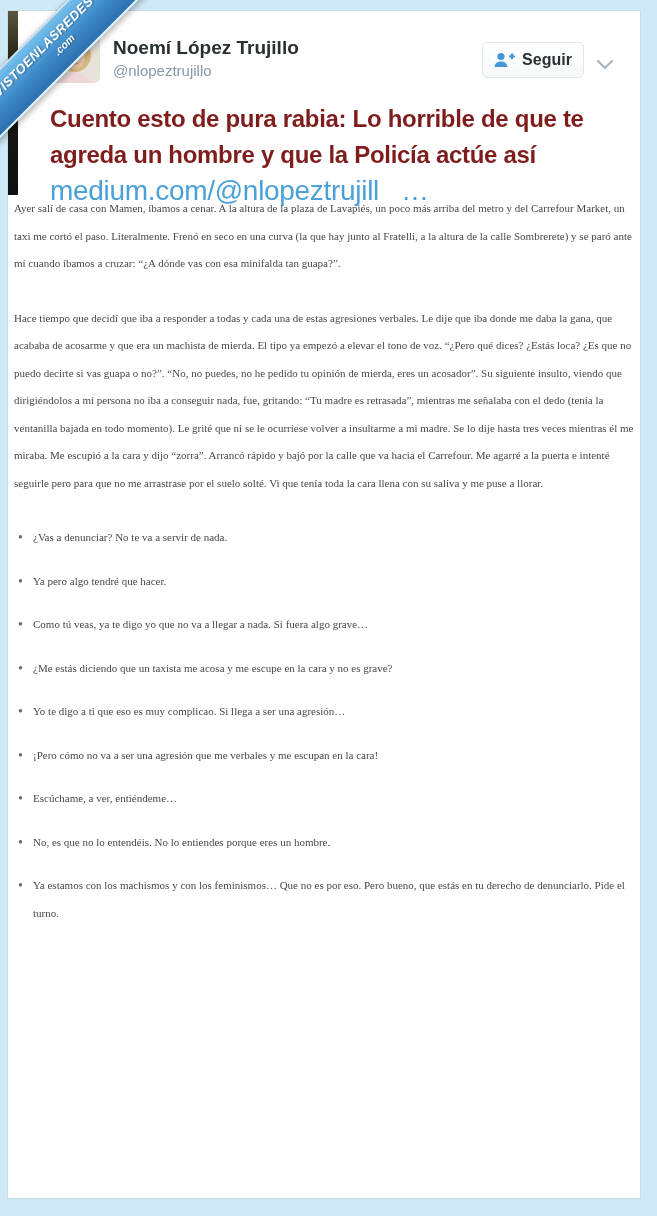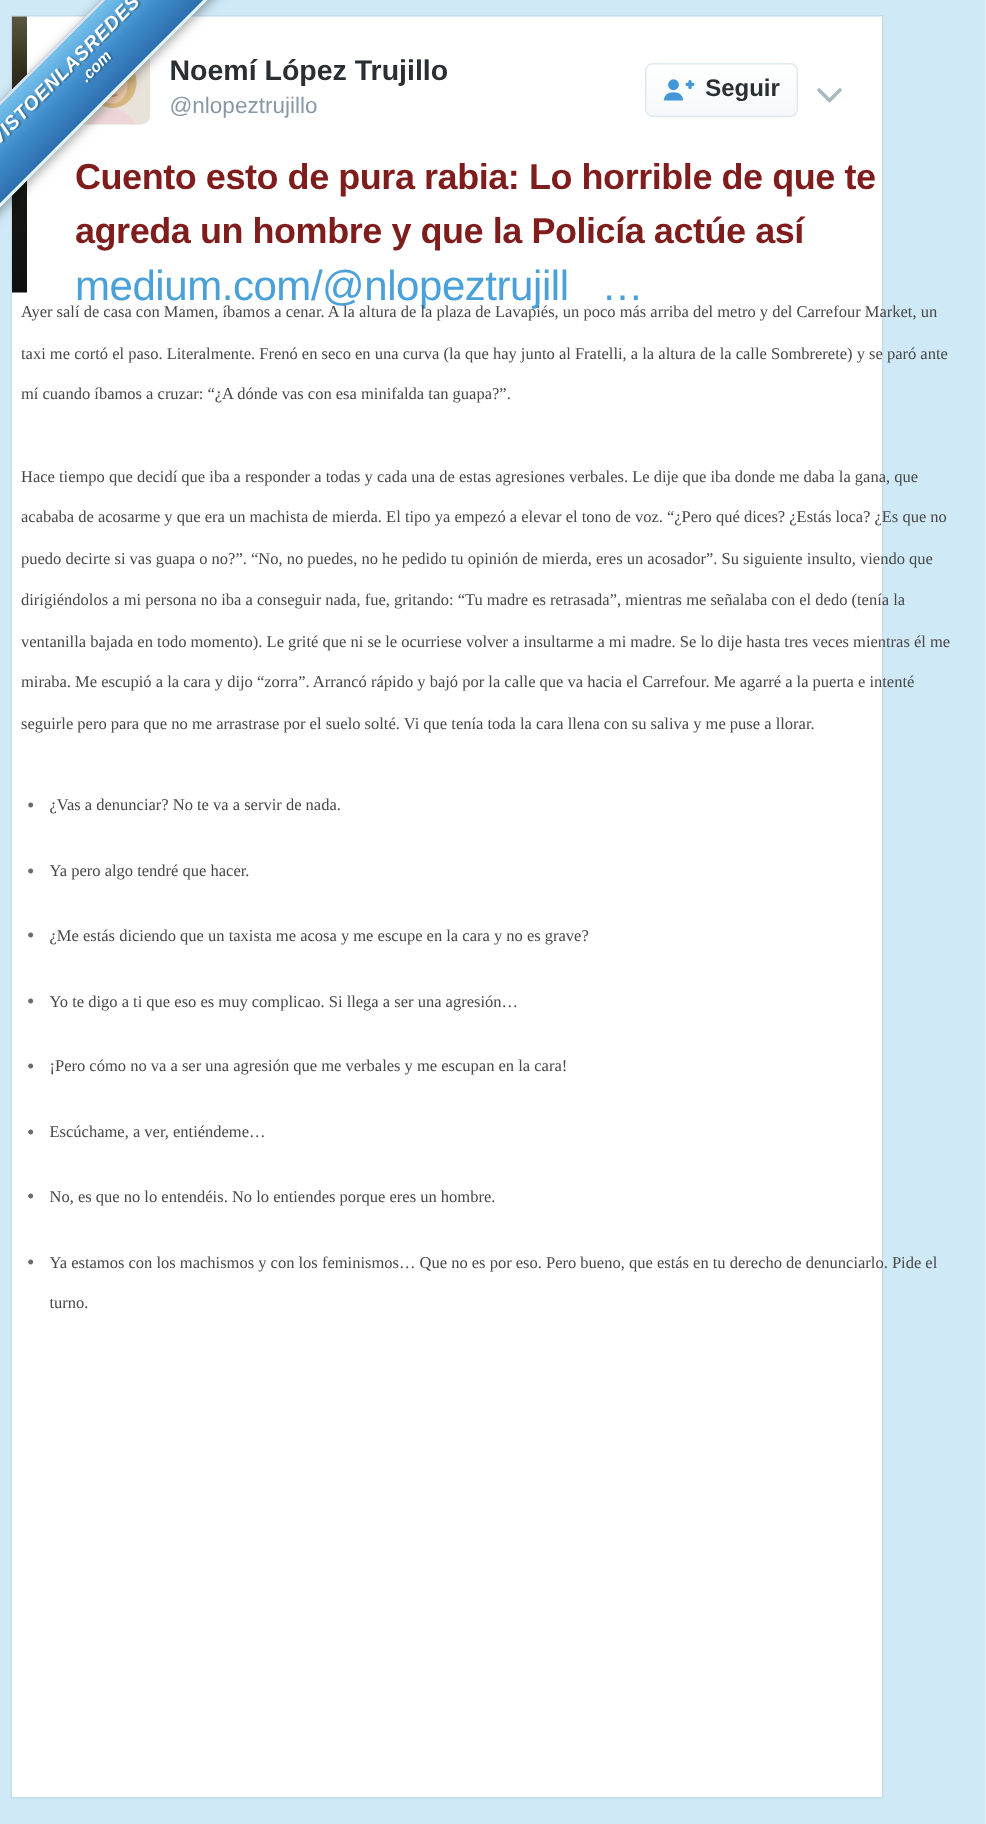--- a/index.html
+++ b/index.html
@@ -5,21 +5,21 @@
   html,body{margin:0;padding:0;}
   body{
     width:657px;height:1216px;
     background:#d0e9f6;
     position:relative;
     overflow:hidden;
     font-family:"Liberation Sans",sans-serif;
   }
   
   .card{
-    position:absolute;left:8px;top:11px;width:580px;height:1187px;
+    position:absolute;left:8px;top:11px;width:632px;height:1187px;
     background:#ffffff;
     box-shadow:0 0 0 1px rgba(0,0,0,0.05);
   }
   
   .photo-edge{
     position:absolute;left:0px;top:0px;width:10px;height:184px;
     background:linear-gradient(to bottom,#5a5740 0%,#35321f 18%,#1c1b14 40%,#0f0f0f 100%);
   }
   
   .ribbon{
@@ -135,20 +135,21 @@
 
   <div class="tweet-text">Cuento esto de pura rabia: Lo horrible de que te agreda un hombre y que la Policía actúe así</div>
   <a class="tweet-link"><span>medium.com/@nlopeztrujill</span><span class="dots">…</span></a>
 
   <div class="article">
     <p>Ayer salí de casa con Mamen, íbamos a cenar. A la altura de la plaza de Lavapiés, un poco más arriba del metro y del Carrefour Market, un taxi me cortó el paso. Literalmente. Frenó en seco en una curva (la que hay junto al Fratelli, a la altura de la calle Sombrerete) y se paró ante mí cuando íbamos a cruzar: “¿A dónde vas con esa minifalda tan guapa?”.</p>
     <p>Hace tiempo que decidí que iba a responder a todas y cada una de estas agresiones verbales. Le dije que iba donde me daba la gana, que acababa de acosarme y que era un machista de mierda. El tipo ya empezó a elevar el tono de voz. “¿Pero qué dices? ¿Estás loca? ¿Es que no puedo decirte si vas guapa o no?”. “No, no puedes, no he pedido tu opinión de mierda, eres un acosador”. Su siguiente insulto, viendo que dirigiéndolos a mi persona no iba a conseguir nada, fue, gritando: “Tu madre es retrasada”, mientras me señalaba con el dedo (tenía la ventanilla bajada en todo momento). Le grité que ni se le ocurriese volver a insultarme a mi madre. Se lo dije hasta tres veces mientras él me miraba. Me escupió a la cara y dijo “zorra”. Arrancó rápido y bajó por la calle que va hacia el Carrefour. Me agarré a la puerta e intenté seguirle pero para que no me arrastrase por el suelo solté. Vi que tenía toda la cara llena con su saliva y me puse a llorar.</p>
     <ul>
       <li>¿Vas a denunciar? No te va a servir de nada.</li>
       <li>Ya pero algo tendré que hacer.</li>
+      <li>Como tú veas, ya te digo yo que no va a llegar a nada. Si fuera algo grave…</li>
       <li>¿Me estás diciendo que un taxista me acosa y me escupe en la cara y no es grave?</li>
       <li>Yo te digo a ti que eso es muy complicao. Si llega a ser una agresión…</li>
       <li>¡Pero cómo no va a ser una agresión que me verbales y me escupan en la cara!</li>
       <li>Escúchame, a ver, entiéndeme…</li>
       <li>No, es que no lo entendéis. No lo entiendes porque eres un hombre.</li>
       <li>Ya estamos con los machismos y con los feminismos… Que no es por eso. Pero bueno, que estás en tu derecho de denunciarlo. Pide el turno.</li>
     </ul>
   </div>
 
 </div>

